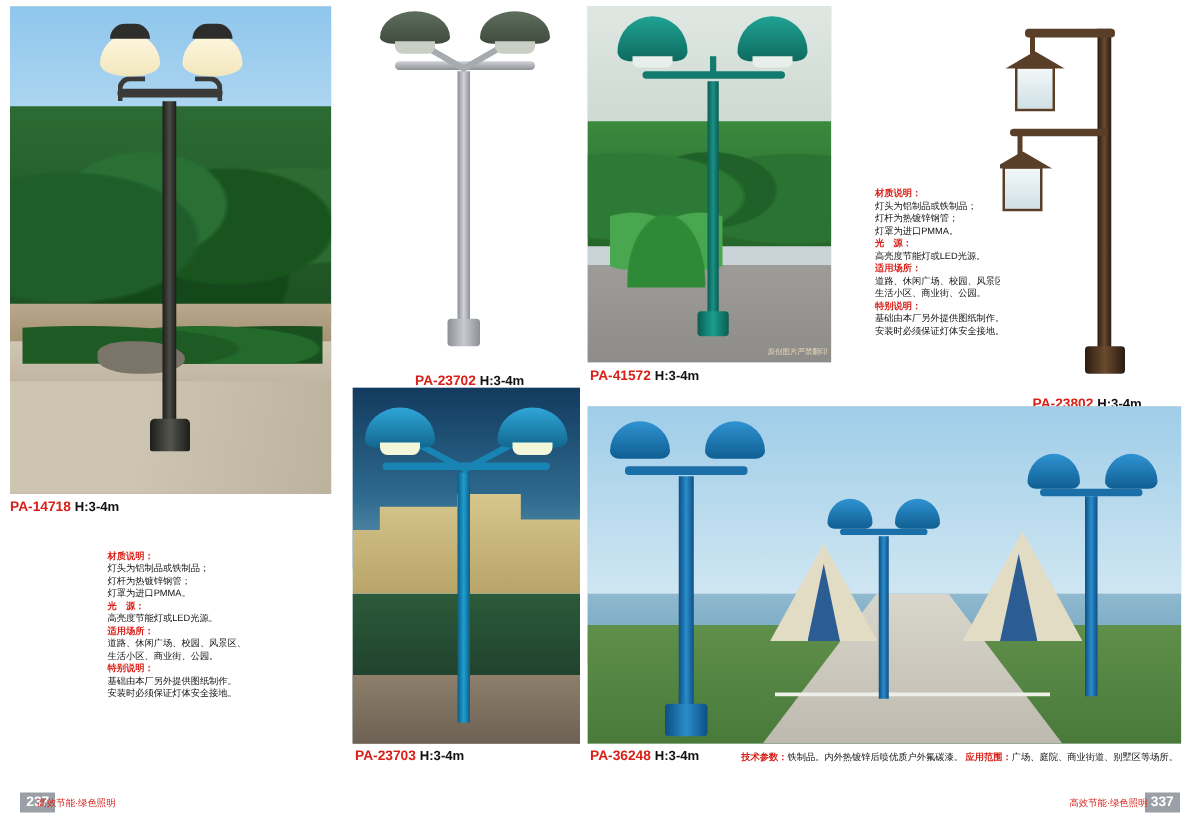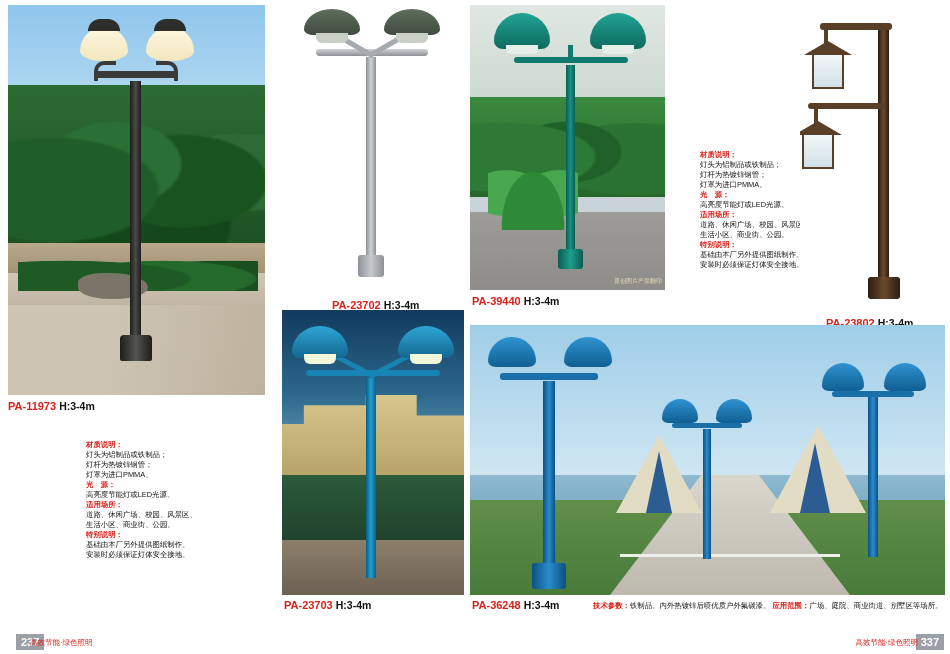--- a/index.html
+++ b/index.html
@@ -216,21 +216,21 @@
     <div class="arm" style="left:86px; top:66px; width:84px; height:7px; border-radius:3px;"></div>
     <div class="arm" style="left:86px; top:56px; width:22px; height:20px; background:transparent; border-left:4px solid #3a3a38; border-top:4px solid #3a3a38; border-radius:10px 0 0 0;"></div>
     <div class="arm" style="left:148px; top:56px; width:22px; height:20px; background:transparent; border-right:4px solid #3a3a38; border-top:4px solid #3a3a38; border-radius:0 10px 0 0;"></div>
     <div class="lamp-head" style="left:72px; top:22px; width:48px; height:34px; background:linear-gradient(#fff8e0,#f2e6bd);"></div>
     <div style="position:absolute;left:80px; top:14px; width:32px; height:12px; background:#2d2d2b; border-radius:14px 14px 0 0;"></div>
     <div class="lamp-head" style="left:138px; top:22px; width:48px; height:34px; background:linear-gradient(#fff8e0,#f2e6bd);"></div>
     <div style="position:absolute;left:146px; top:14px; width:32px; height:12px; background:#2d2d2b; border-radius:14px 14px 0 0;"></div>
   </div>
 
   <div class="caption" style="left:8px; top:400px;">
-    <span>PA-11973</span>
+    <span>PA-14718</span>
     <span class="size">H:3-4m</span>
   </div>
 
   <div class="specnote" style="left:86px; top:440px;">
     <div class="hd">材质说明：</div>
     <div>灯头为铝制品或铁制品；</div>
     <div>灯杆为热镀锌钢管；</div>
     <div>灯罩为进口PMMA。</div>
     <div class="hd">光　源：</div>
     <div>高亮度节能灯或LED光源。</div>
@@ -271,21 +271,21 @@
     <div class="arm" style="left:44px; top:52px; width:114px; height:6px; border-radius:3px; background:#127a6e;"></div>
     <div style="position:absolute;left:98px; top:40px; width:5px; height:16px; background:#127a6e;"></div>
     <div style="position:absolute;left:24px; top:8px; width:56px; height:36px; background:linear-gradient(#20a394,#0e6a5f); border-radius:50% 50% 16% 16% / 78% 78% 22% 22%;"></div>
     <div style="position:absolute;left:36px; top:40px; width:32px; height:9px; background:#e6efe9; border-radius:0 0 5px 5px;"></div>
     <div style="position:absolute;left:120px; top:8px; width:56px; height:36px; background:linear-gradient(#20a394,#0e6a5f); border-radius:50% 50% 16% 16% / 78% 78% 22% 22%;"></div>
     <div style="position:absolute;left:132px; top:40px; width:32px; height:9px; background:#e6efe9; border-radius:0 0 5px 5px;"></div>
     <div class="wm">原创图片严禁翻印</div>
   </div>
 
   <div class="caption" style="left:472px; top:295px;">
-    <span>PA-39440</span>
+    <span>PA-41572</span>
     <span class="size">H:3-4m</span>
   </div>
 
   <div class="specnote" style="left:700px; top:150px;">
     <div class="hd">材质说明：</div>
     <div>灯头为铝制品或铁制品；</div>
     <div>灯杆为热镀锌钢管；</div>
     <div>灯罩为进口PMMA。</div>
     <div class="hd">光　源：</div>
     <div>高亮度节能灯或LED光源。</div>

